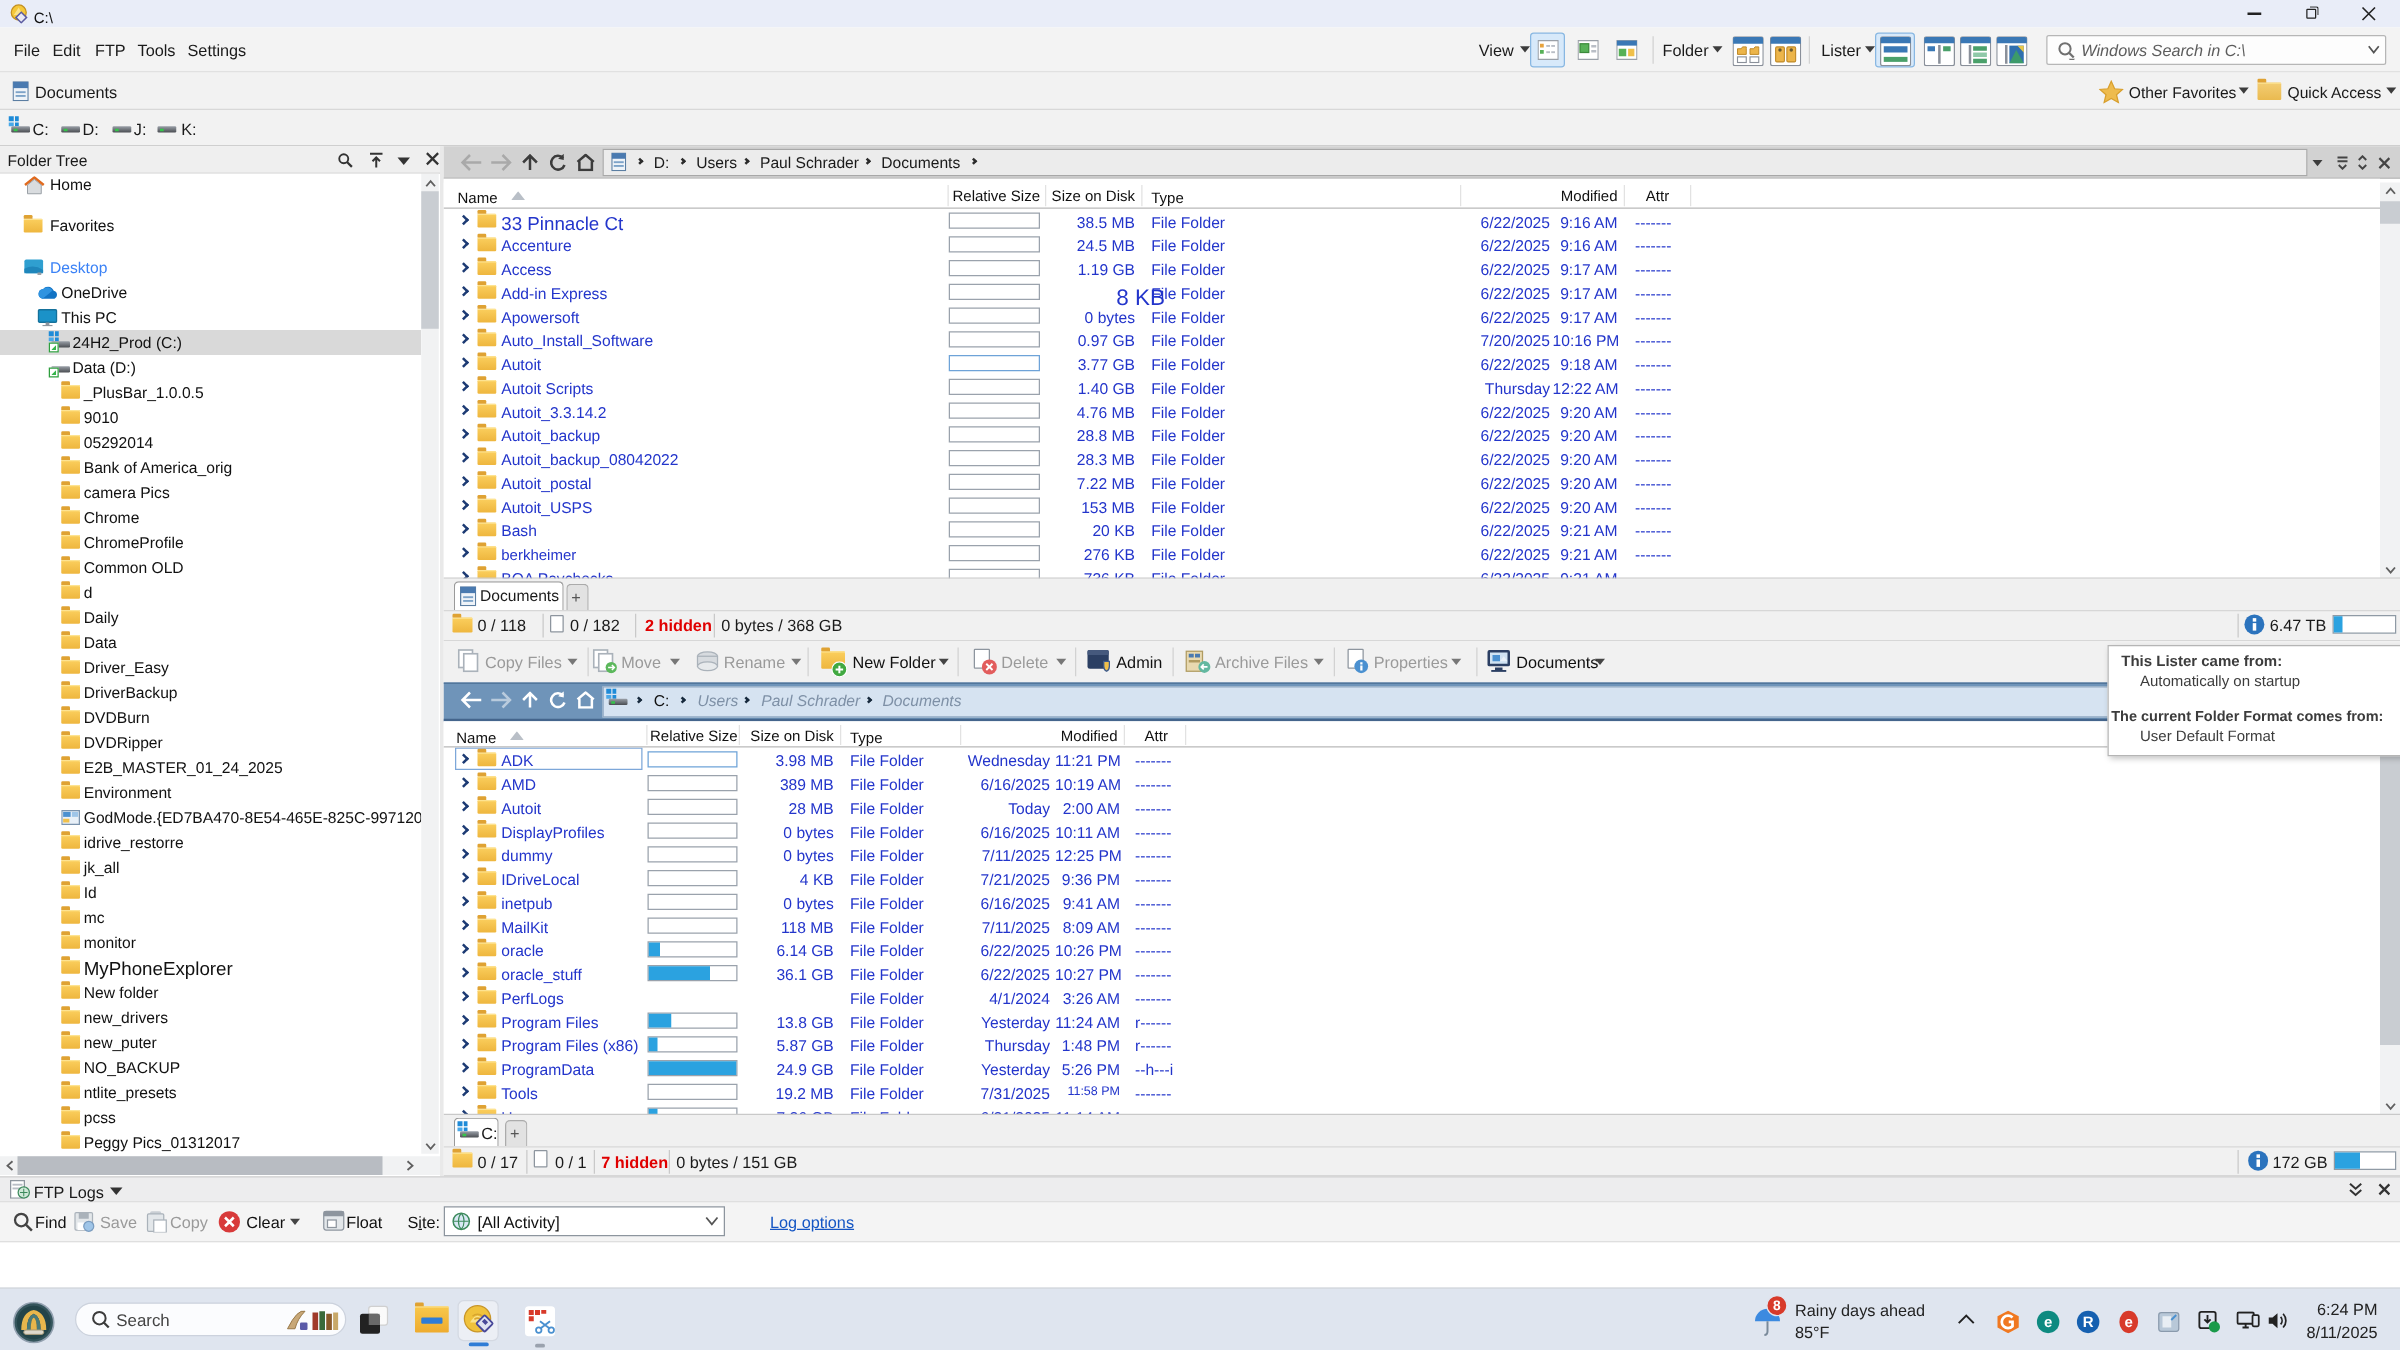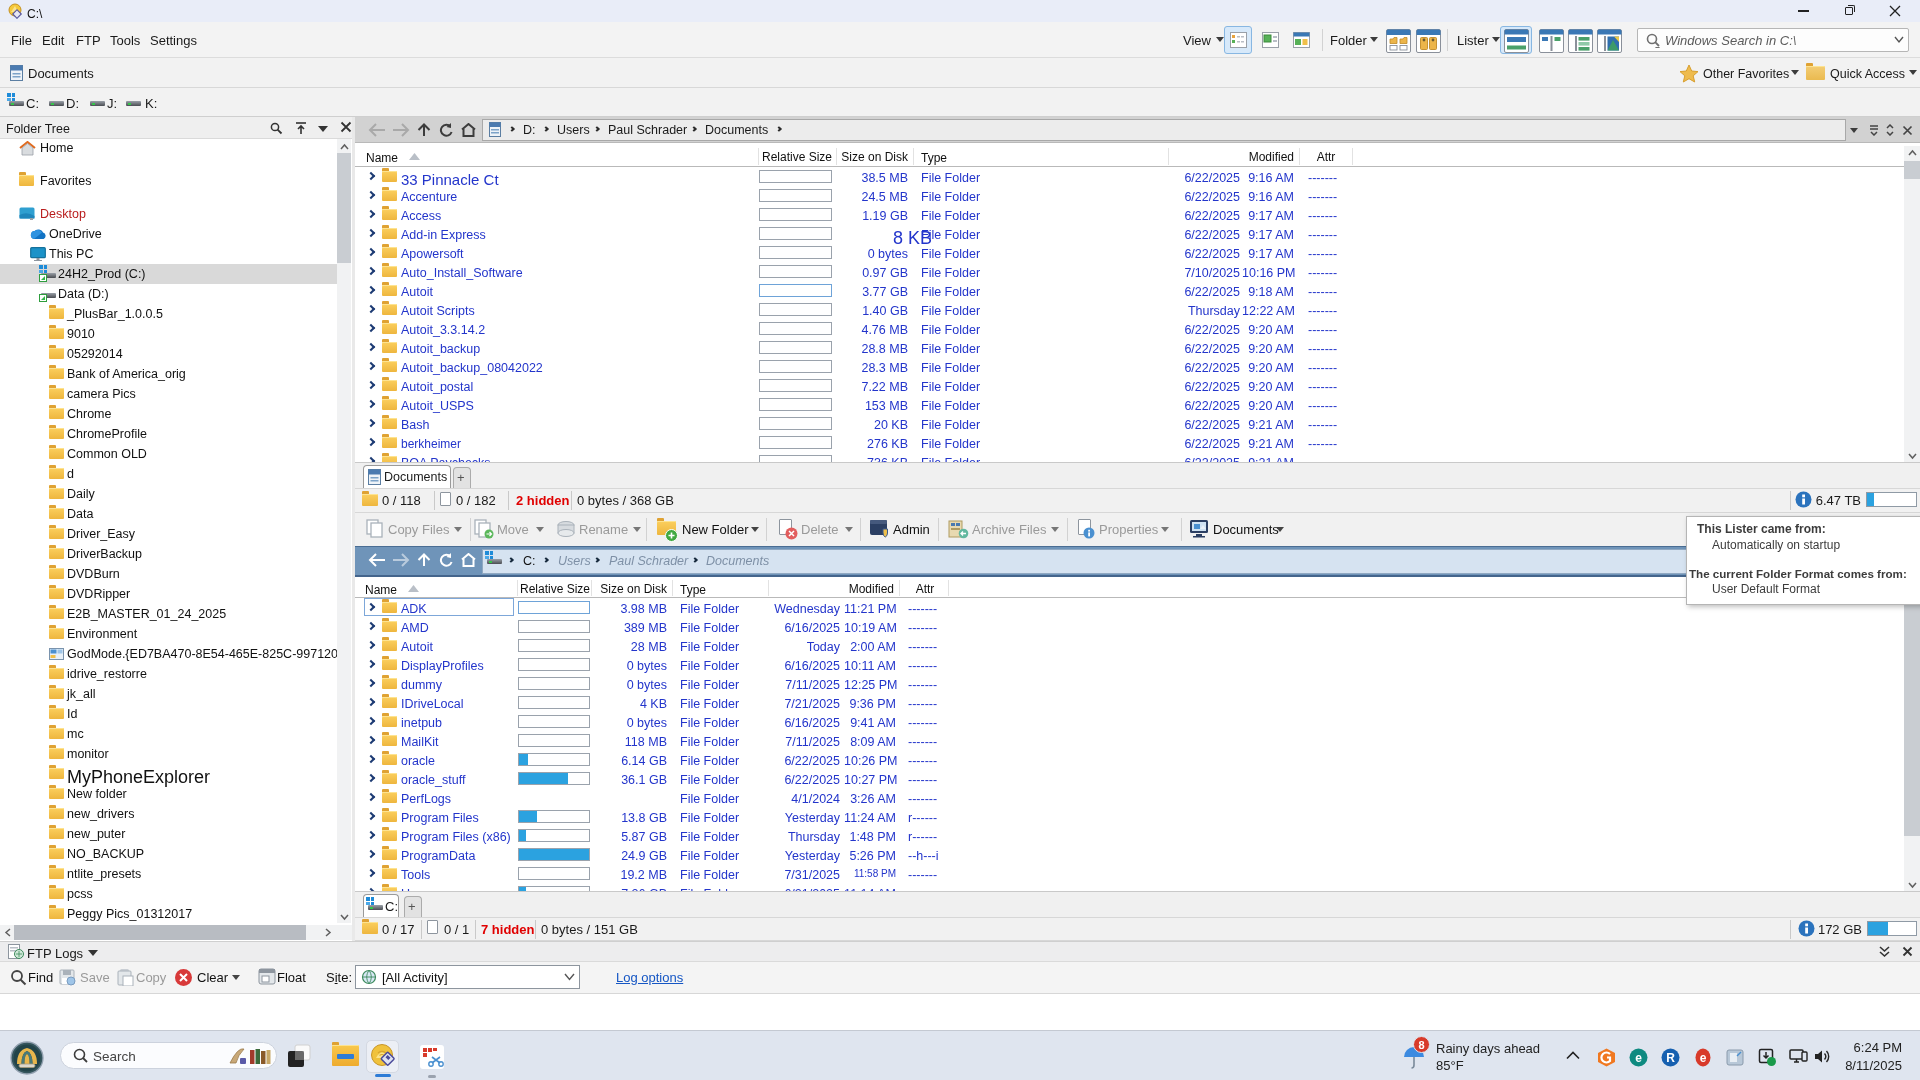--- a/index.html
+++ b/index.html
@@ -190,21 +190,21 @@
       <path d="M3 7 L3 14 L14 14 L14 7 L8.5 2.5 Z" fill="#d9dcdf" stroke="#9aa0a6" stroke-width="0.8"></path>
     </svg>
 <div class="tx " style="left:40px;top:3px;font-size:12.5px;color:#111">Home</div>
 <div class="fold" style="left:19px;top:36px;width:15.0px;height:11.0px"></div>
 <div class="tx " style="left:40px;top:36px;font-size:12.5px;color:#111">Favorites</div>
 <svg class="ab" style="left:19px;top:68px" width="16" height="14">
       <rect x="0.5" y="0.5" width="15" height="11" rx="1.5" fill="#2f9fd0"></rect>
       <path d="M0.5 8 Q8 4 15.5 9 L15.5 11.5 L0.5 11.5 Z" fill="#1f86bb"></path>
       <rect x="11" y="11" width="3" height="2" fill="#9aa0a6"></rect>
     </svg>
-<div class="tx " style="left:40px;top:69px;font-size:12.5px;color:#b91c1c">Desktop</div>
+<div class="tx " style="left:40px;top:69px;font-size:12.5px;color:#3b82f6">Desktop</div>
 <svg class="ab" style="left:30px;top:90px" width="17" height="11">
       <path d="M4 10 a4 4 0 0 1 0.6-7.9 A5 5 0 0 1 13 3.6 a3.4 3.4 0 0 1 0.6 6.4 Z" fill="#1273c4"></path>
       <path d="M4 10 a4 4 0 0 1 0.6-7.9 A5 5 0 0 1 12 3.4 L9 6 Z" fill="#2f93e0"></path>
     </svg>
 <div class="tx " style="left:49px;top:89px;font-size:12.5px;color:#111">OneDrive</div>
 <svg class="ab" style="left:30px;top:108px" width="16" height="14">
       <rect x="0.7" y="0.7" width="14.6" height="10" rx="1" fill="#1b92c8" stroke="#15719b" stroke-width="1.2"></rect>
       <rect x="6.5" y="11" width="3" height="2" fill="#8d959e"></rect>
       <rect x="4" y="13" width="8" height="1.2" fill="#8d959e"></rect>
     </svg>
@@ -272,21 +272,21 @@
 <div class="tx " style="left:67px;top:529px;font-size:12.5px;color:#111">idrive_restorre</div>
 <div class="fold" style="left:49px;top:549px;width:15.0px;height:11.0px"></div>
 <div class="tx " style="left:67px;top:549px;font-size:12.5px;color:#111">jk_all</div>
 <div class="fold" style="left:49px;top:569px;width:15.0px;height:11.0px"></div>
 <div class="tx " style="left:67px;top:569px;font-size:12.5px;color:#111">Id</div>
 <div class="fold" style="left:49px;top:589px;width:15.0px;height:11.0px"></div>
 <div class="tx " style="left:67px;top:589px;font-size:12.5px;color:#111">mc</div>
 <div class="fold" style="left:49px;top:609px;width:15.0px;height:11.0px"></div>
 <div class="tx " style="left:67px;top:609px;font-size:12.5px;color:#111">monitor</div>
 <div class="fold" style="left:49px;top:629px;width:15.0px;height:11.0px"></div>
-<div class="tx " style="left:67px;top:629px;font-size:18px;color:#111">MyPhoneExplorer</div>
+<div class="tx " style="left:67px;top:629px;font-size:15px;color:#111">MyPhoneExplorer</div>
 <div class="fold" style="left:49px;top:649px;width:15.0px;height:11.0px"></div>
 <div class="tx " style="left:67px;top:649px;font-size:12.5px;color:#111">New folder</div>
 <div class="fold" style="left:49px;top:669px;width:15.0px;height:11.0px"></div>
 <div class="tx " style="left:67px;top:669px;font-size:12.5px;color:#111">new_drivers</div>
 <div class="fold" style="left:49px;top:689px;width:15.0px;height:11.0px"></div>
 <div class="tx " style="left:67px;top:689px;font-size:12.5px;color:#111">new_puter</div>
 <div class="fold" style="left:49px;top:709px;width:15.0px;height:11.0px"></div>
 <div class="tx " style="left:67px;top:709px;font-size:12.5px;color:#111">NO_BACKUP</div>
 <div class="fold" style="left:49px;top:729px;width:15.0px;height:11.0px"></div>
 <div class="tx " style="left:67px;top:729px;font-size:12.5px;color:#111">ntlite_presets</div>
@@ -417,21 +417,21 @@
 <div class="tx blue" style="left:566px;top:81px;font-size:12.5px">File Folder</div>
 <div class="tx ral blue" style="left:805px;top:81px;width:80px;font-size:12.5px">6/22/2025</div>
 <div class="tx ral blue" style="left:887px;top:81px;width:52px;font-size:12.5px">9:17 AM</div>
 <div class="tx blue" style="left:953px;top:81px;font-size:12.5px">-------</div>
 <div class="chev" style="left:13px;top:101px"></div>
 <div class="fold" style="left:27px;top:99px;width:15.0px;height:11.0px"></div>
 <div class="tx blue" style="left:46px;top:100px;font-size:12.5px">Auto_Install_Software</div>
 <div class="ab" style="left:404px;top:98px;width:73px;height:13px;background:#fff;border:1px solid #9aa2ac"></div>
 <div class="tx ral blue" style="left:483px;top:100px;width:70px;font-size:12.5px">0.97 GB</div>
 <div class="tx blue" style="left:566px;top:100px;font-size:12.5px">File Folder</div>
-<div class="tx ral blue" style="left:805px;top:100px;width:80px;font-size:12.5px">7/10/2025</div>
+<div class="tx ral blue" style="left:805px;top:100px;width:80px;font-size:12.5px">7/20/2025</div>
 <div class="tx ral blue" style="left:887px;top:100px;width:52px;font-size:12.5px">10:16 PM</div>
 <div class="tx blue" style="left:953px;top:100px;font-size:12.5px">-------</div>
 <div class="chev" style="left:13px;top:120px"></div>
 <div class="fold" style="left:27px;top:118px;width:15.0px;height:11.0px"></div>
 <div class="tx blue" style="left:46px;top:119px;font-size:12.5px">Autoit</div>
 <div class="ab" style="left:404px;top:117px;width:73px;height:13px;background:#fff;border:1px solid #6ea3d8"></div>
 <div class="tx ral blue" style="left:483px;top:119px;width:70px;font-size:12.5px">3.77 GB</div>
 <div class="tx blue" style="left:566px;top:119px;font-size:12.5px">File Folder</div>
 <div class="tx ral blue" style="left:805px;top:119px;width:80px;font-size:12.5px">6/22/2025</div>
 <div class="tx ral blue" style="left:887px;top:119px;width:52px;font-size:12.5px">9:18 AM</div>

